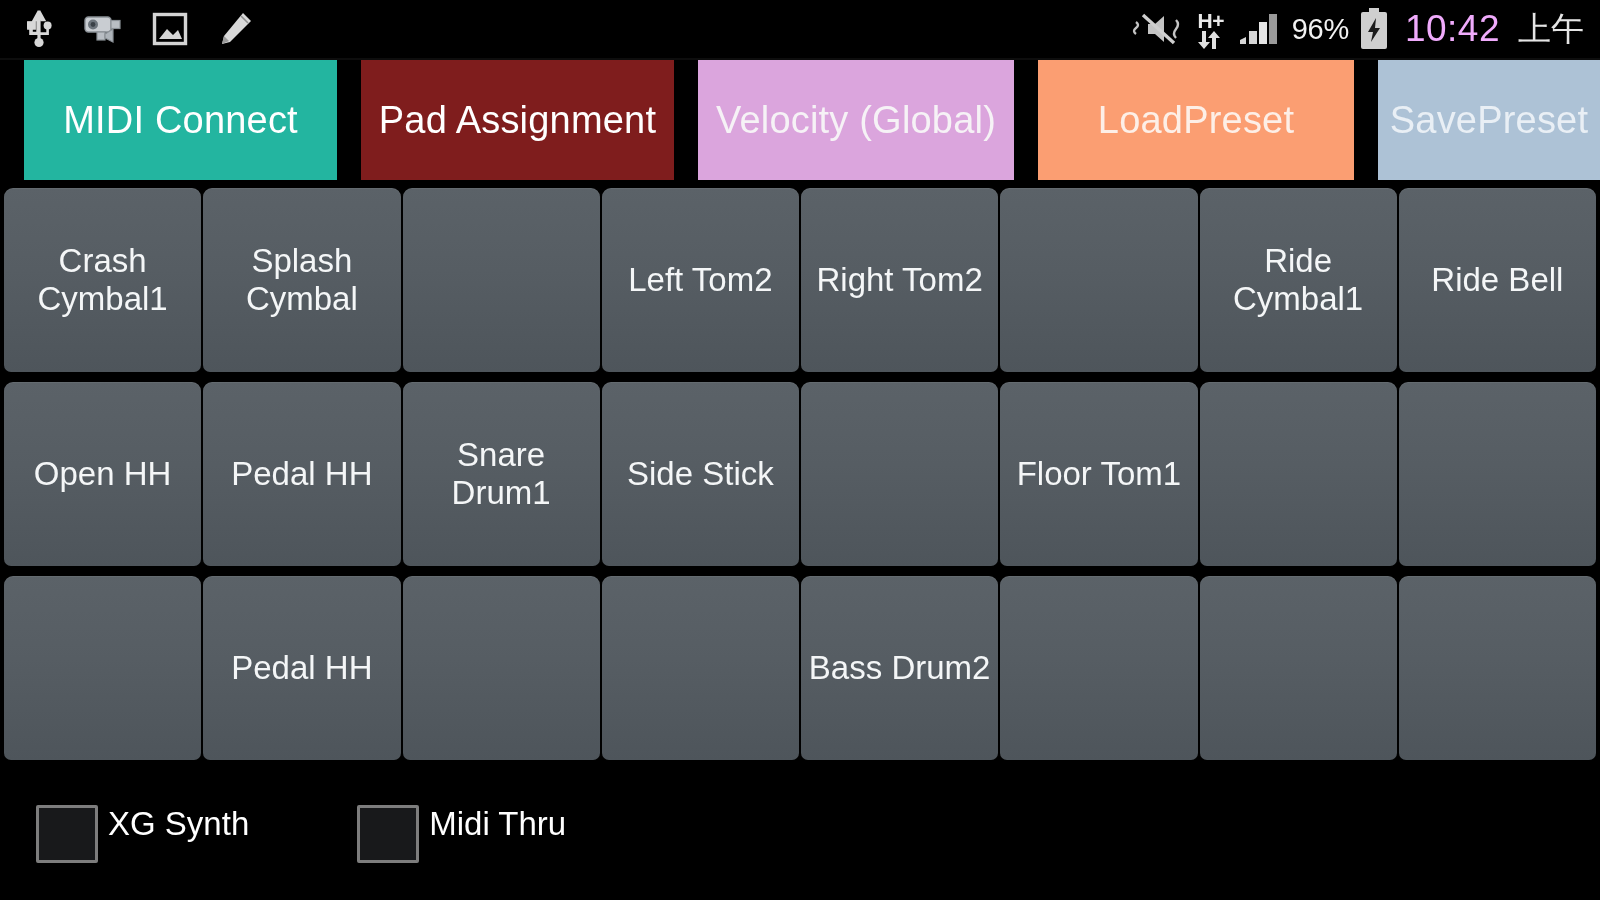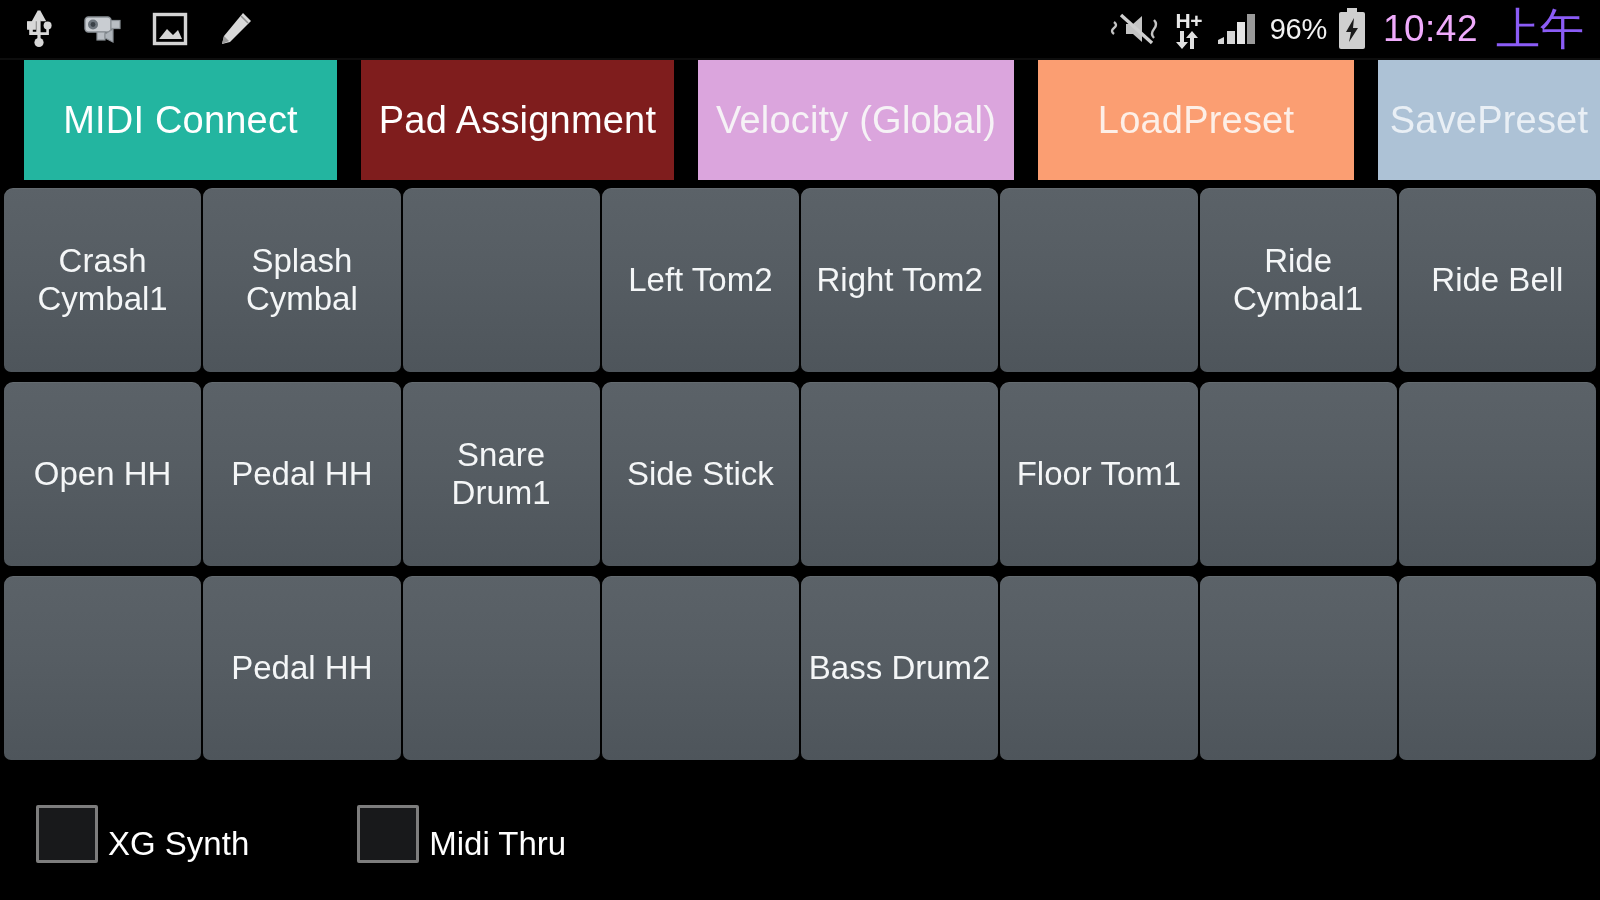--- a/index.html
+++ b/index.html
@@ -55,22 +55,22 @@
     font-size: 29px;
     letter-spacing: -0.3px;
   }
   .sb-clock {
     color: #f0abfc;
     font-size: 37px;
     letter-spacing: 0.5px;
     margin-left: 6px;
   }
   .sb-ampm {
-    color: #8b5cf6;
-    font-size: 44px;
+    color: #e5e5e5;
+    font-size: 33px;
     margin-left: 8px;
   }
   .hplus-wrap {
     display: flex;
     flex-direction: column;
     align-items: center;
     justify-content: center;
     line-height: 1;
     margin-right: 2px;
   }
@@ -145,21 +145,21 @@
   .options-bar {
     flex: 0 0 132px;
     background: #000000;
     display: flex;
     align-items: center;
     padding-left: 36px;
     box-sizing: border-box;
   }
   .option {
     display: flex;
-    align-items: flex-end;
+    align-items: flex-start;
   }
   .option.opt-xg { margin-right: 108px; }
   .checkbox {
     width: 62px;
     height: 58px;
     background: #18191b;
     border: 3px solid #7d7d7d;
     border-radius: 2px;
     box-sizing: border-box;
     flex: 0 0 auto;

